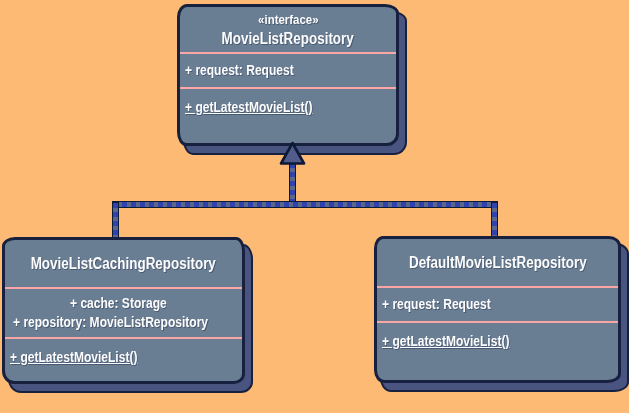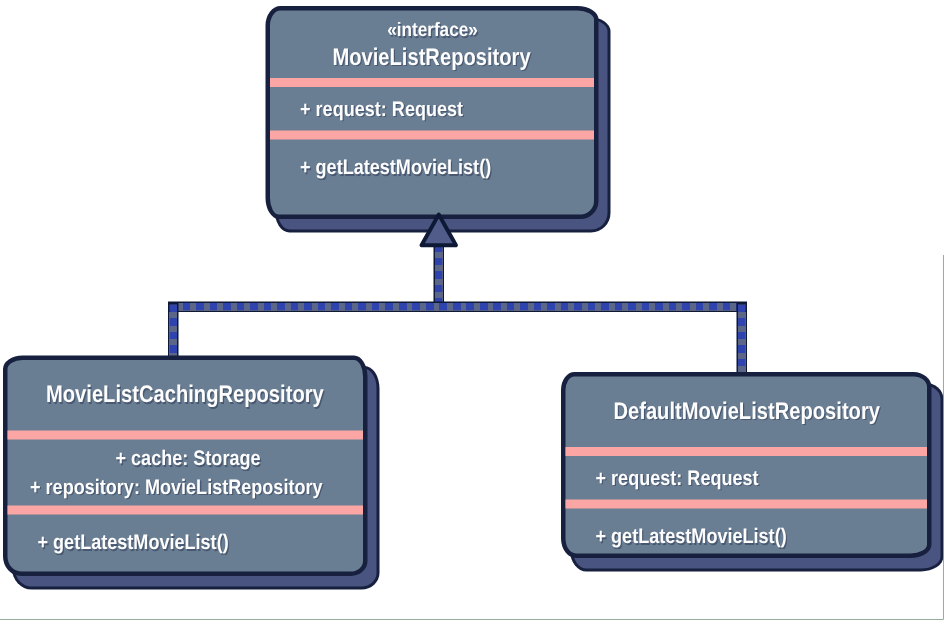--- a/index.html
+++ b/index.html
@@ -4,42 +4,42 @@
 <style>
   html, body {
     margin: 0;
     padding: 0;
     background: #48704f;
   }
   #canvas {
     position: relative;
     width: 629px;
     height: 413px;
-    background: #ffffff;
+    background: #fdba74;
     overflow: hidden;
     font-family: "Liberation Sans", sans-serif;
   }
 
   
   .uml-box {
     position: absolute;
     box-sizing: border-box;
     background: #6a7e93;
     border: 3px solid #17213f;
     border-radius: 10px 14px 12px 9px / 13px 9px 12px 14px;
     box-shadow: 7px 8px 0 -1px #4a5480, 7px 8px 0 1px #17213f;
     display: flex;
     flex-direction: column;
     color: #fdfdfd;
     font-weight: bold;
   }
   #box-interface { left: 177px; top: 4px;   width: 222px; height: 142px; }
   #box-caching   { left: 2px;   top: 237px; width: 243px; height: 147px;
                    border-radius: 13px 9px 11px 12px / 9px 14px 10px 13px; }
-  #box-default   { left: 374px; top: 248px; width: 247px; height: 124px;
+  #box-default   { left: 374px; top: 236px; width: 247px; height: 147px;
                    border-radius: 9px 12px 14px 10px / 12px 10px 9px 13px; }
 
   .box-header {
     display: flex;
     flex-direction: column;
     align-items: center;
     justify-content: center;
     gap: 3px;
     flex: 0 0 auto;
   }
@@ -54,34 +54,35 @@
     text-shadow: 1px 1px 0 rgba(23,33,63,0.40);
   }
   .class-name {
     font-size: 16px;
     white-space: nowrap;
     transform: scaleX(0.84);
     text-shadow: 1px 1px 0 rgba(23,33,63,0.40);
   }
 
   .compartment {
-    border-top: 6px solid #fca5a5;
+    border-top: 2px solid #fca5a5;
     box-sizing: border-box;
     display: flex;
     flex-direction: column;
     justify-content: center;
-    padding-left: 20px;
+    padding-left: 5px;
   }
   #box-interface .attrs { height: 35px; }
   #box-caching   .attrs { height: 50px; gap: 2px; align-items: center; }
   #box-default   .attrs { height: 35px; }
   .methods {
     flex: 1 1 auto;
     justify-content: flex-start;
     padding-top: 10px;
+    text-decoration: underline;
   }
   .member {
     font-size: 14px;
     line-height: 17px;
     white-space: nowrap;
     transform: scaleX(0.86);
     transform-origin: left center;
     text-shadow: 1px 1px 0 rgba(23,33,63,0.40);
   }
 

